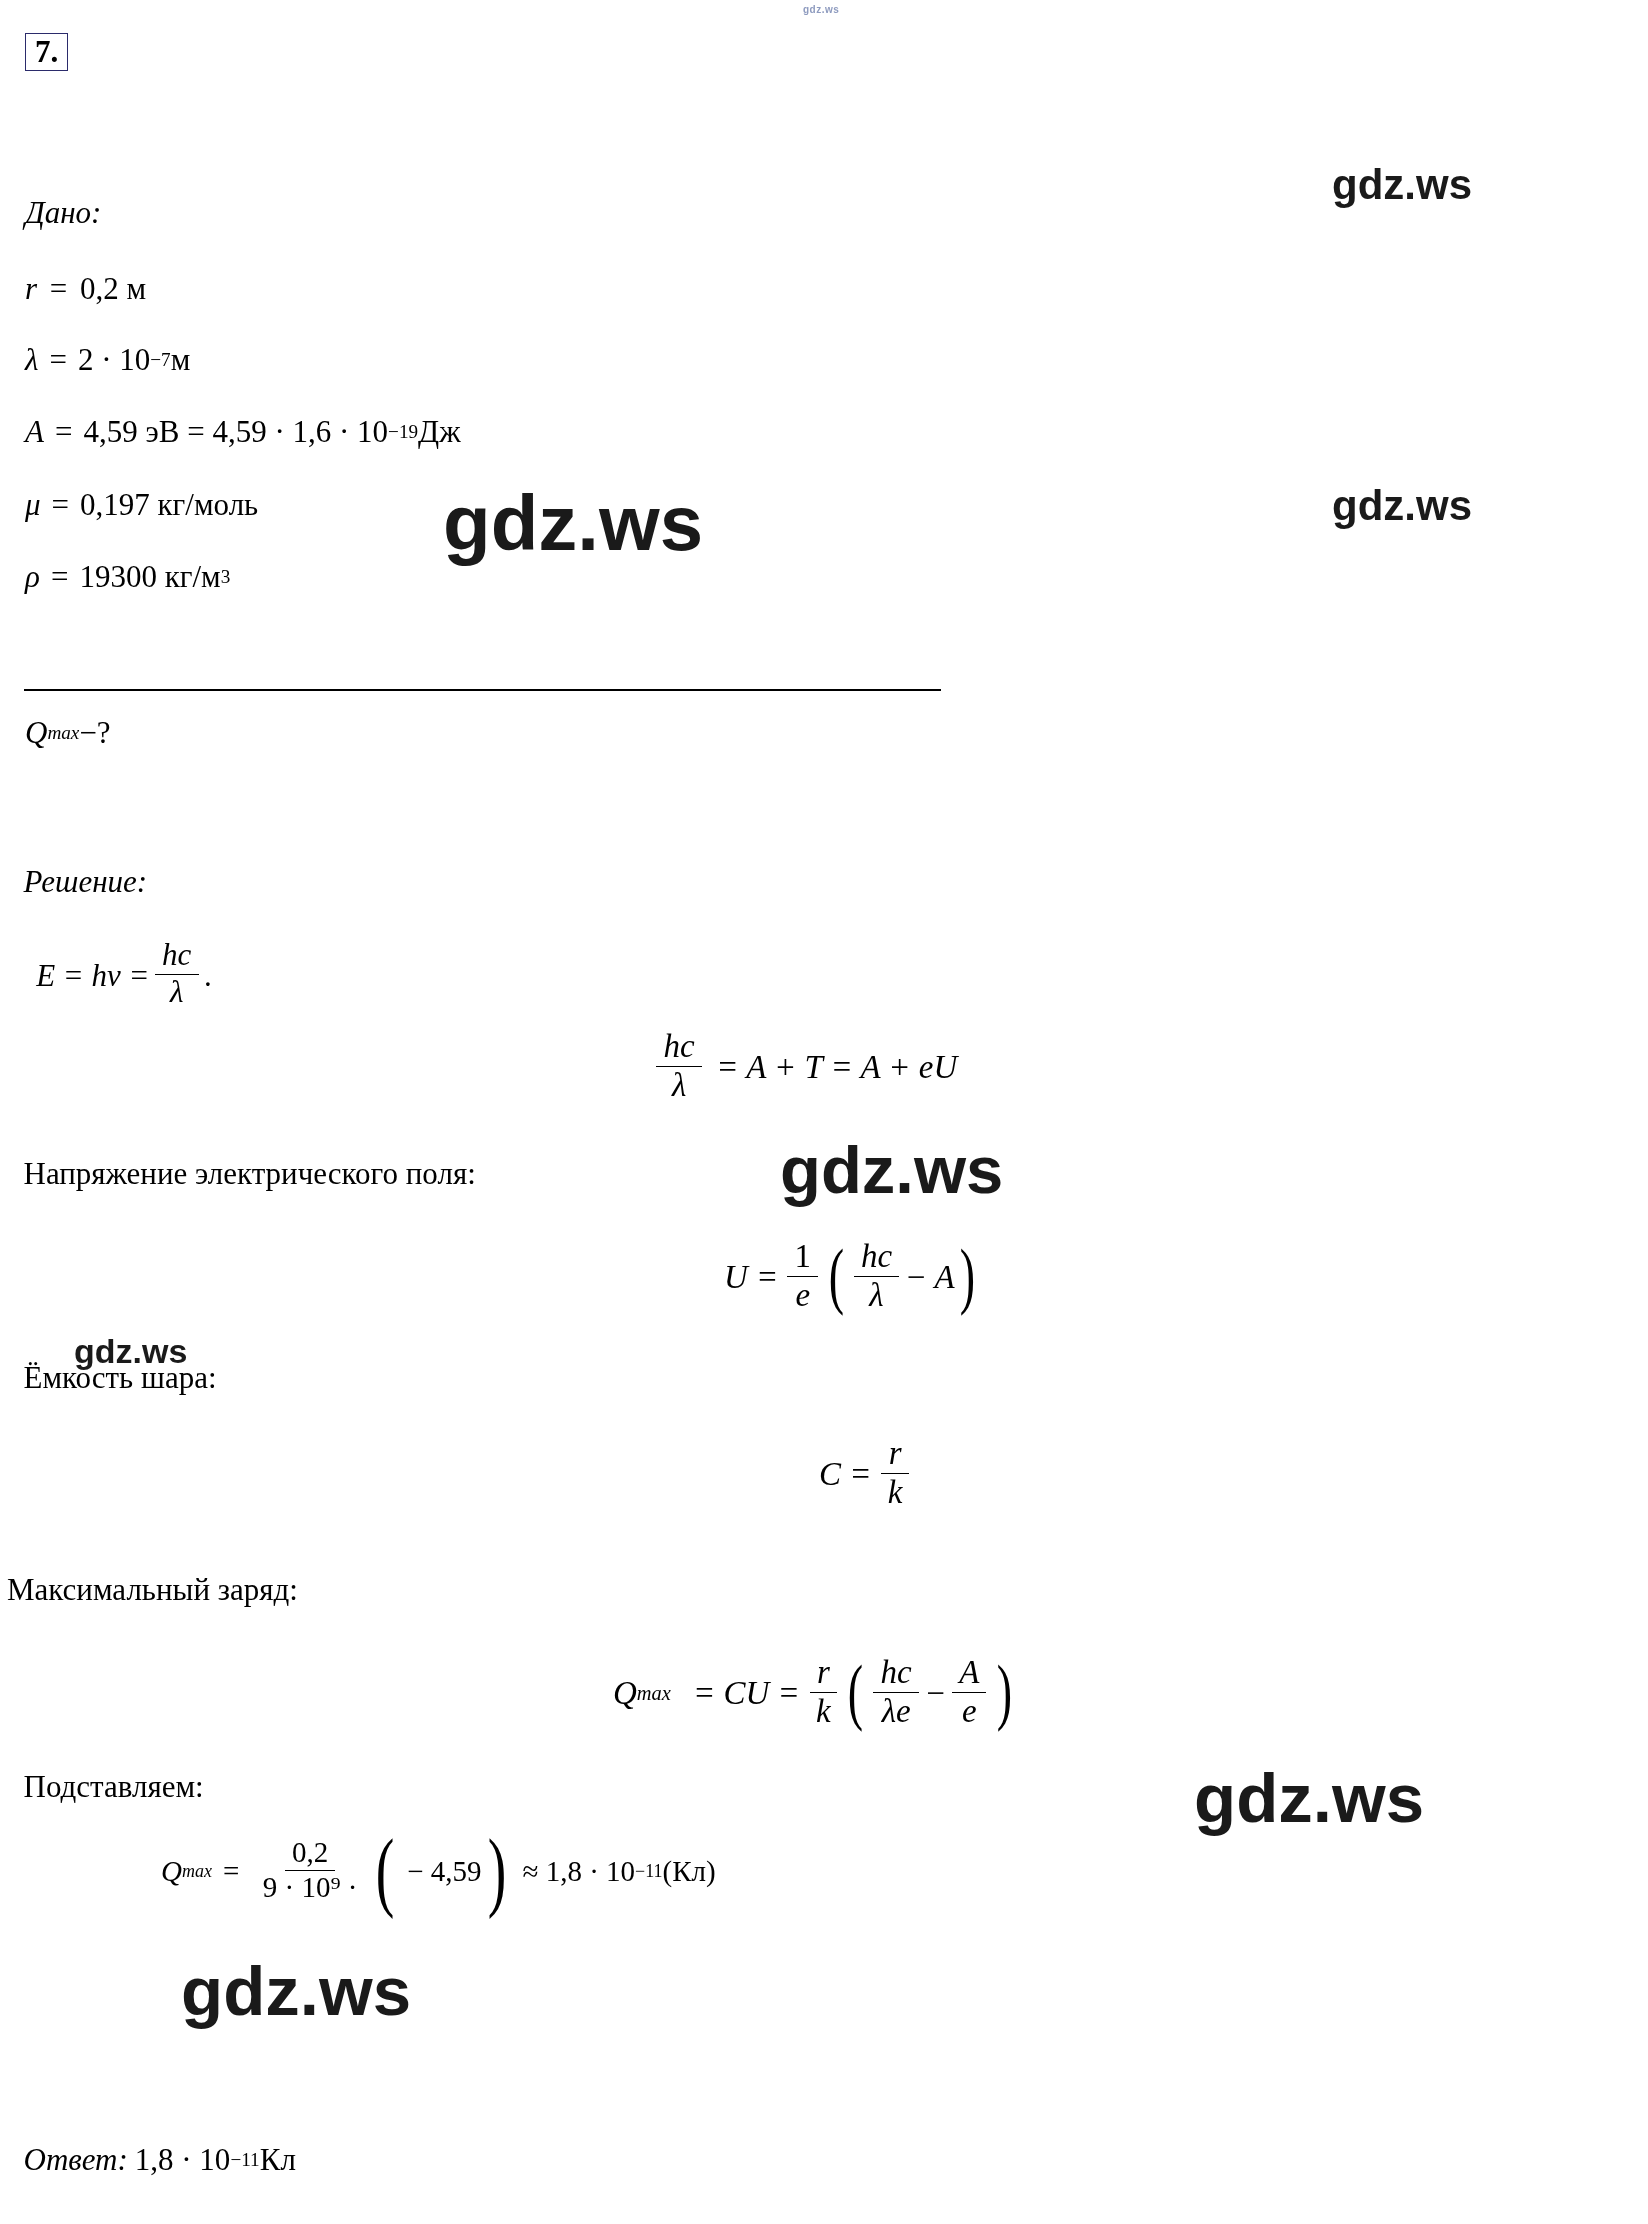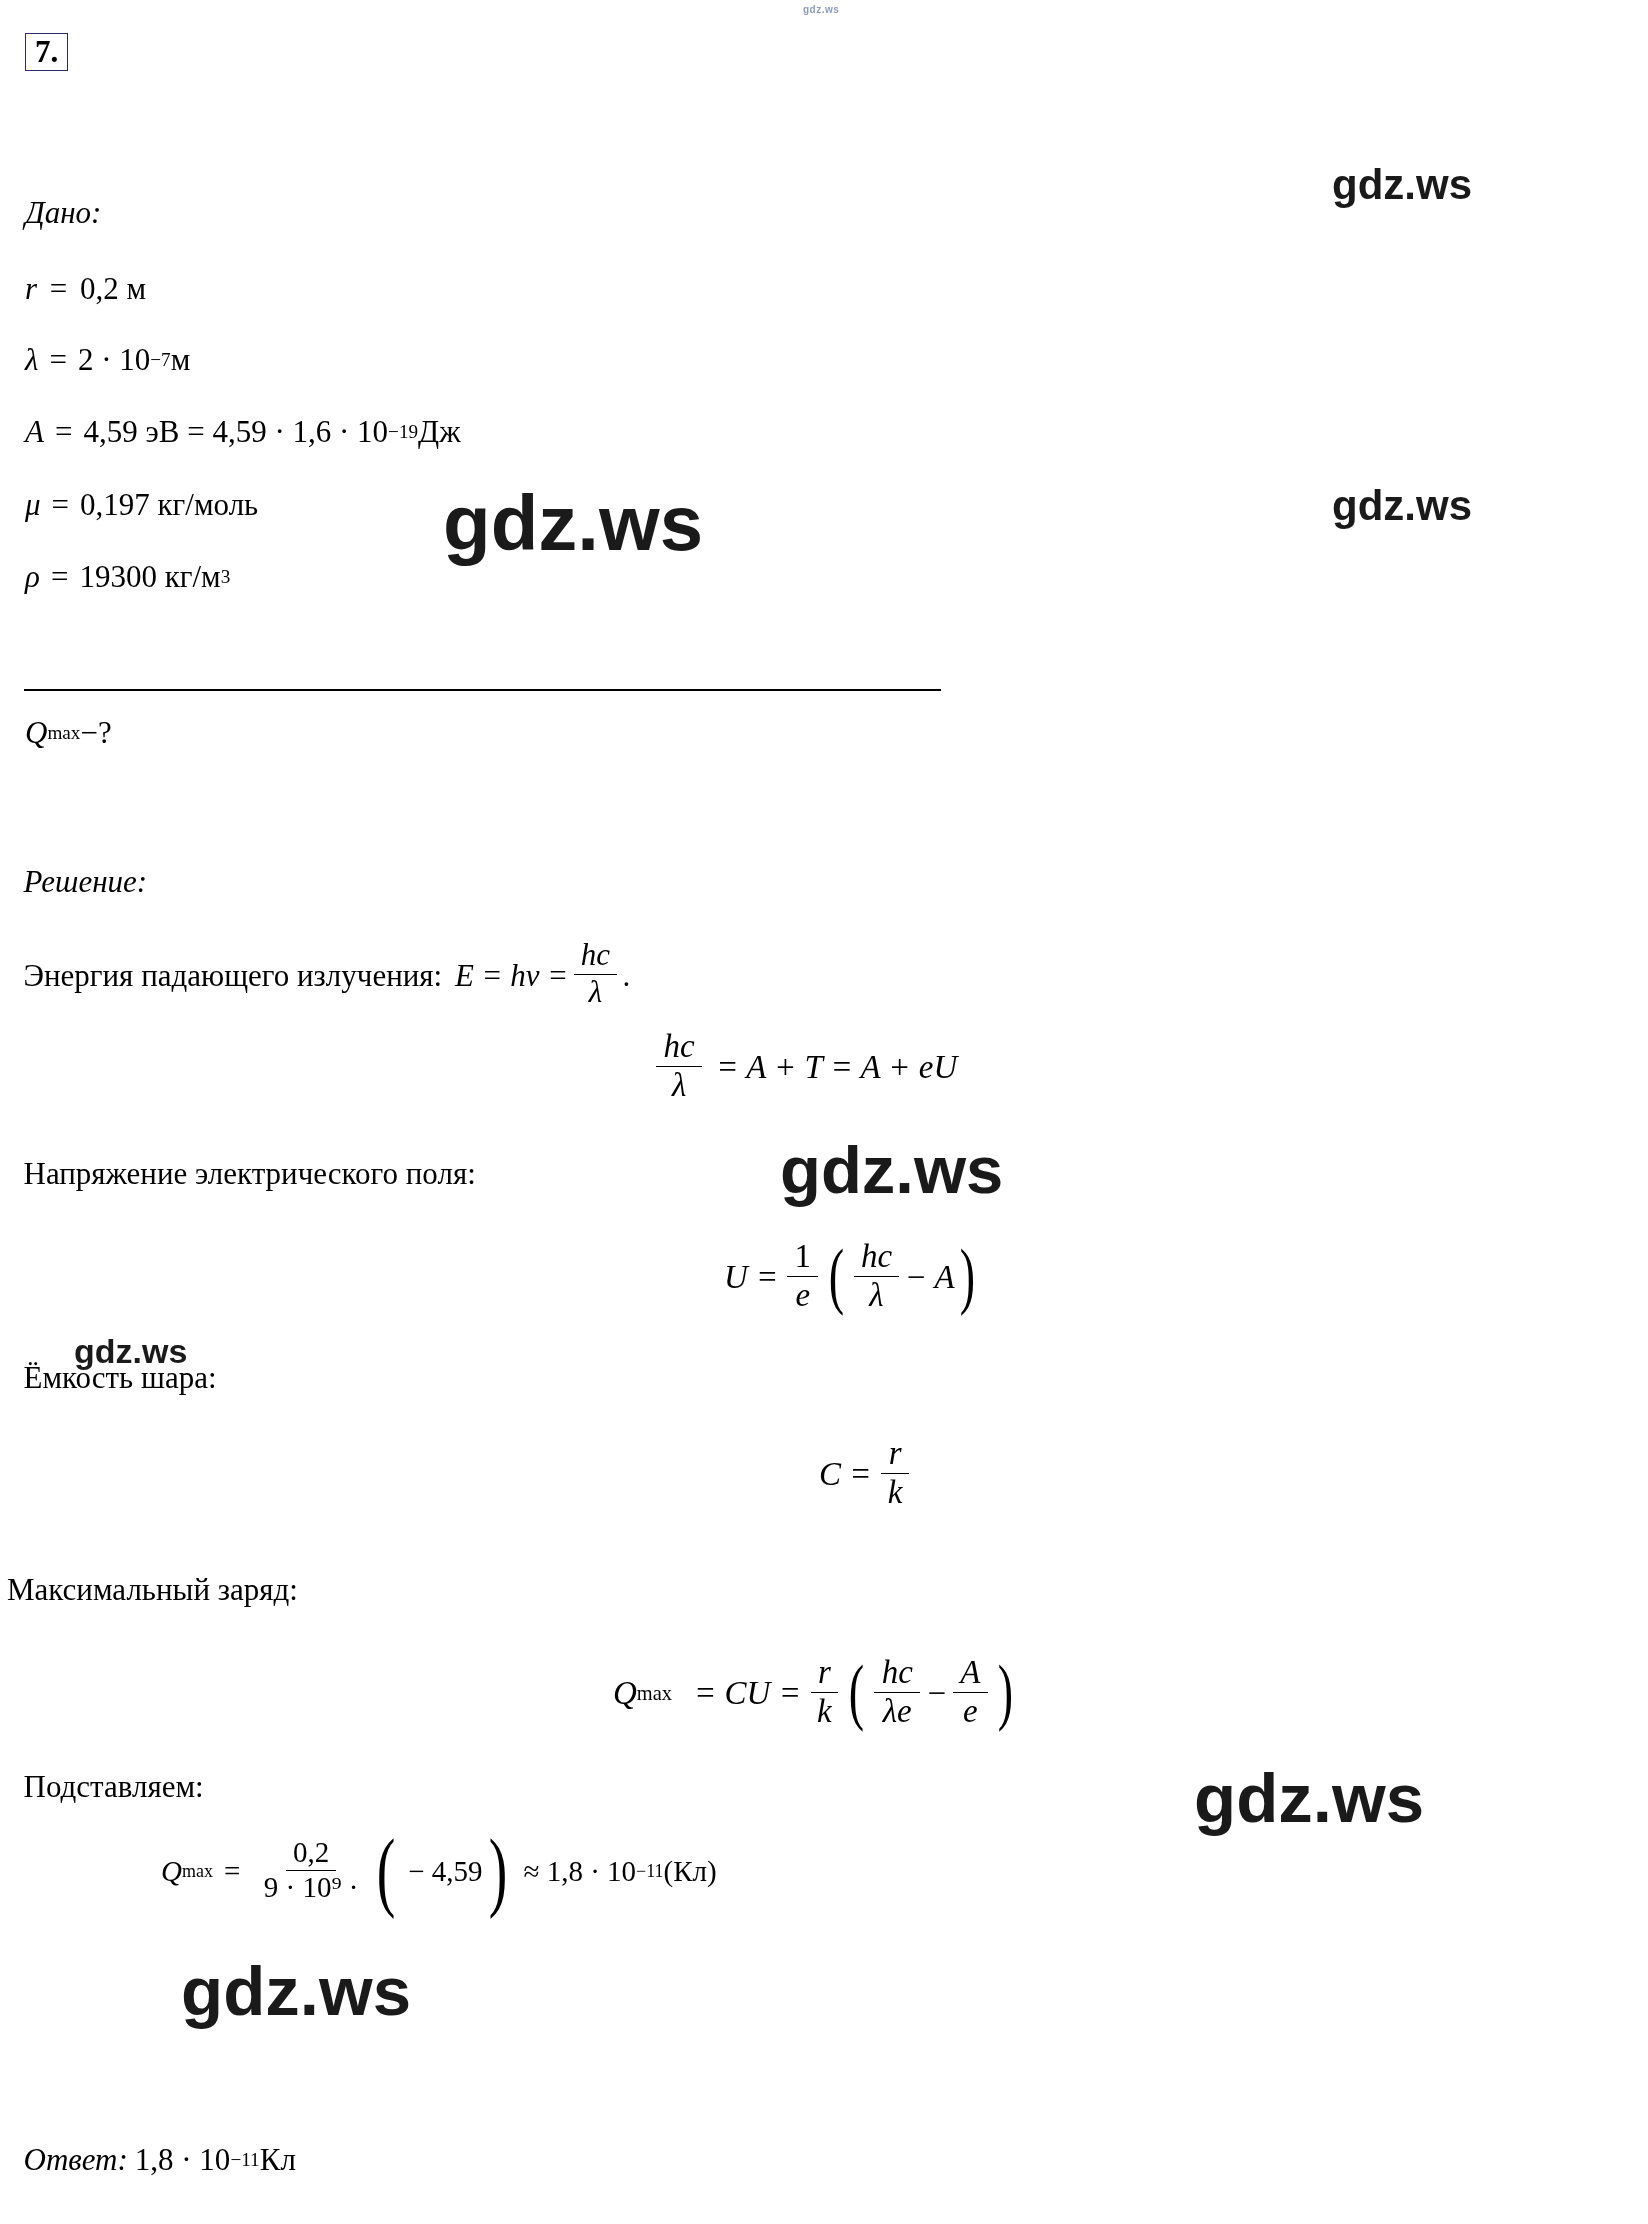--- a/index.html
+++ b/index.html
@@ -63,21 +63,21 @@
     font-family: "Liberation Serif", serif;
   }
   .italic { font-style: italic; }
   .s34 { font-size: 31px; }
   .s36 { font-size: 33px; }
 
   
   .mi { font-style: italic; font-family: "Liberation Serif", serif; }
 
   sup.sup { font-size: .62em; vertical-align: super; }
-  sub.sub { font-size: .62em; vertical-align: sub; }
+  sub.sub { font-size: .62em; vertical-align: sub; font-style: italic; }
 
   
   .frac {
     display: inline-flex;
     flex-direction: column;
     align-items: center;
     vertical-align: middle;
     margin: 0 5.4px;
     position: relative;
     top: -1.8px;
@@ -178,21 +178,20 @@
 
   <div class="eqline s34" style="left:25px; top:715px;">
     <span class="mi">Q</span>
       <sub class="sub">max</sub>
       <span>−?</span>
   </div>
 
   <div class="txt italic s34" style="left:23.5px; top:864px;">Решение:</div>
 
   <div class="eqline s34" style="left:23.5px; top:941px;">
-    <span>Энергия падающего излучения:</span>
     <span class="mi" style="margin-left:12.7px;">E  =  hν  =</span>
     <span class="frac mi">
       <span class="num">hc</span>
       <span class="den">λ</span>
     </span>
     <span>.</span>
   </div>
 
   <div class="eqline s36" style="left:651px; top:1031px;">
     <span class="frac mi" style="font-size:1.0em;">

